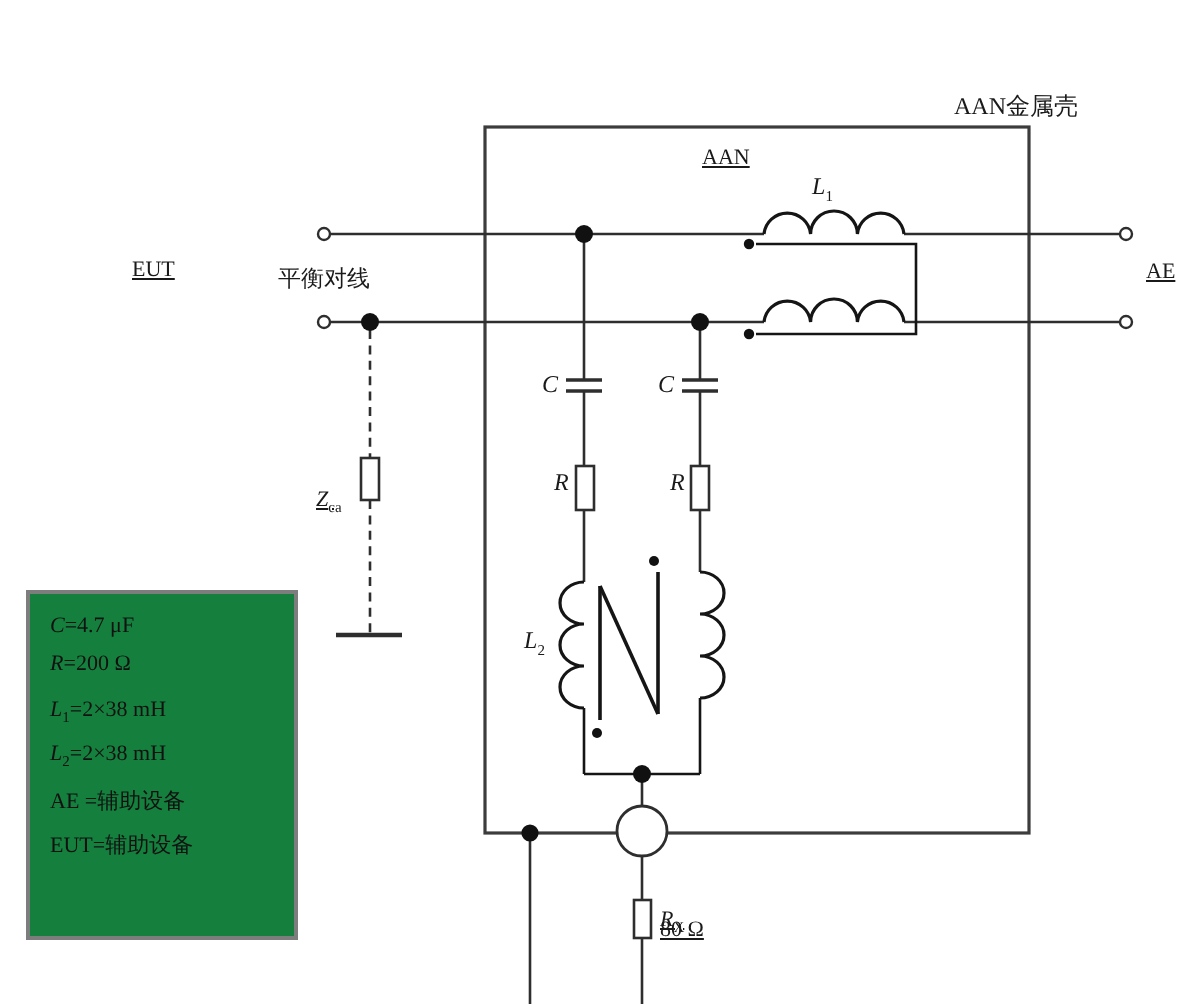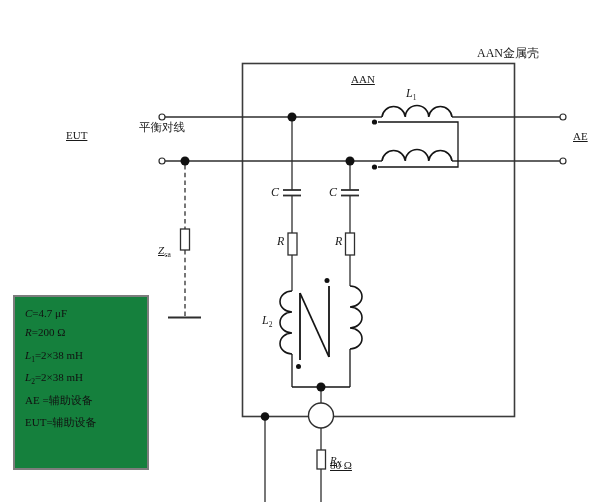--- a/index.html
+++ b/index.html
@@ -128,21 +128,21 @@
       <circle cx="162" cy="131" r="3"></circle>
       <circle cx="563" cy="87" r="3"></circle>
       <circle cx="563" cy="131" r="3"></circle>
     </g>
   </svg>
 
   <div class="lbl" style="left:477px;top:17px;">AAN金属壳</div>
   <div class="lbl small" style="left:351px;top:43px;">AAN</div>
   <div class="lbl small" style="left:66px;top:99px;">EUT</div>
   <div class="lbl small" style="left:573px;top:100px;">AE</div>
-  <div class="lbl cjk" style="left:139px;top:91px;">平衡对线</div>
+  <div class="lbl cjk" style="left:139px;top:104px;">平衡对线</div>
 
   <div class="lbl" style="left:406px;top:57px;"><i>L</i><sub>1</sub></div>
 
   <div class="lbl" style="left:271px;top:156px;"><i>C</i></div>
   <div class="lbl" style="left:329px;top:156px;"><i>C</i></div>
   <div class="lbl" style="left:277px;top:205px;"><i>R</i></div>
   <div class="lbl" style="left:335px;top:205px;"><i>R</i></div>
 
   <div class="lbl" style="left:262px;top:284px;"><i>L</i><sub>2</sub></div>
 

